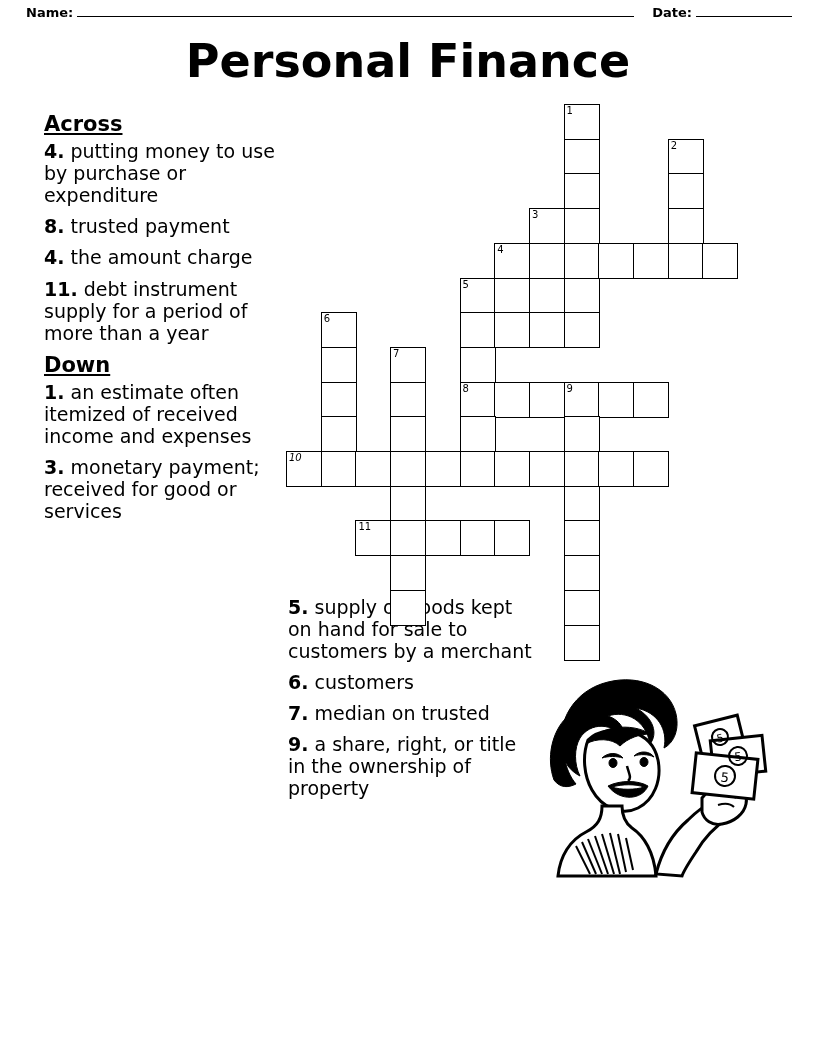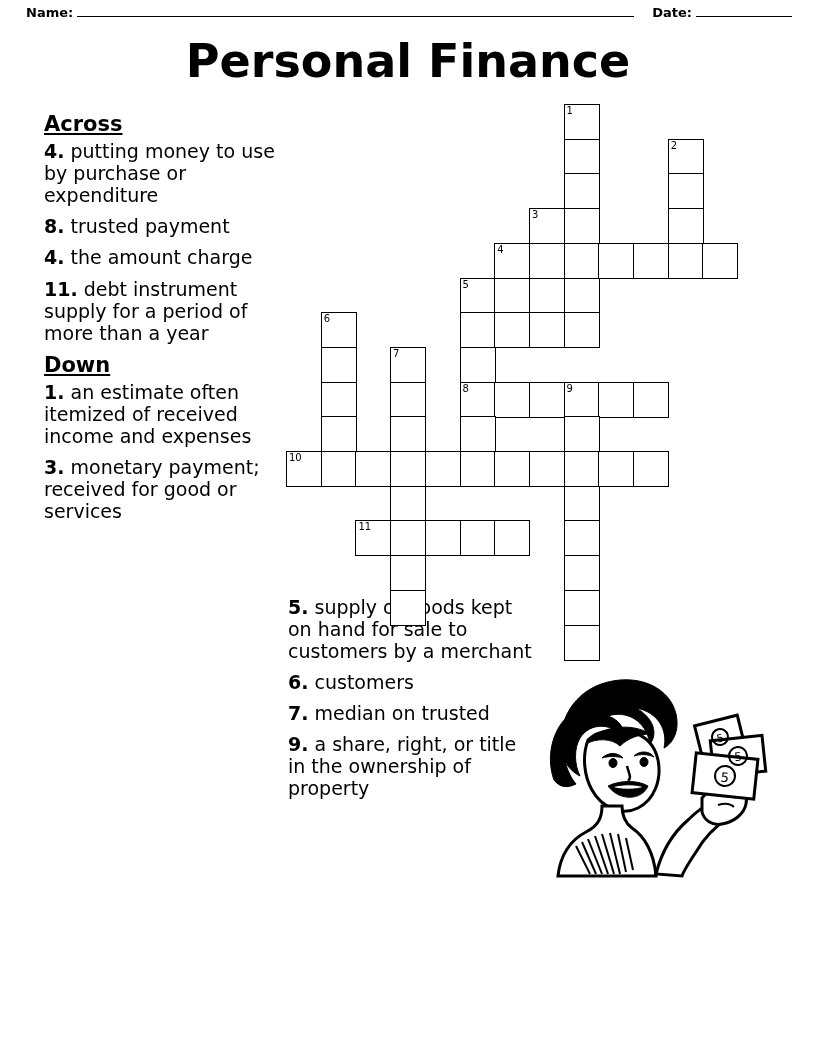--- a/index.html
+++ b/index.html
@@ -233,21 +233,21 @@
     <div class="cell" style="left: 242.9px; top: 277.6px;"></div>
     <div class="cell" style="left: 277.6px; top: 277.6px;">
       <span class="cnum">9</span>
     </div>
     <div class="cell" style="left: 312.3px; top: 277.6px;"></div>
     <div class="cell" style="left: 347px; top: 277.6px;"></div>
     <div class="cell" style="left: 34.7px; top: 312.3px;"></div>
     <div class="cell" style="left: 104.1px; top: 312.3px;"></div>
     <div class="cell" style="left: 173.5px; top: 312.3px;"></div>
     <div class="cell" style="left: 277.6px; top: 312.3px;"></div>
-    <div class="cell" style="left: 0px; top: 347px;">
+    <div class="cell" style="left: 0px; top: 347px; font-style: italic;">
       <span class="cnum">10</span>
     </div>
     <div class="cell" style="left: 34.7px; top: 347px;"></div>
     <div class="cell" style="left: 69.4px; top: 347px;"></div>
     <div class="cell" style="left: 104.1px; top: 347px;"></div>
     <div class="cell" style="left: 138.8px; top: 347px;"></div>
     <div class="cell" style="left: 173.5px; top: 347px;"></div>
     <div class="cell" style="left: 208.2px; top: 347px;"></div>
     <div class="cell" style="left: 242.9px; top: 347px;"></div>
     <div class="cell" style="left: 277.6px; top: 347px;"></div>

